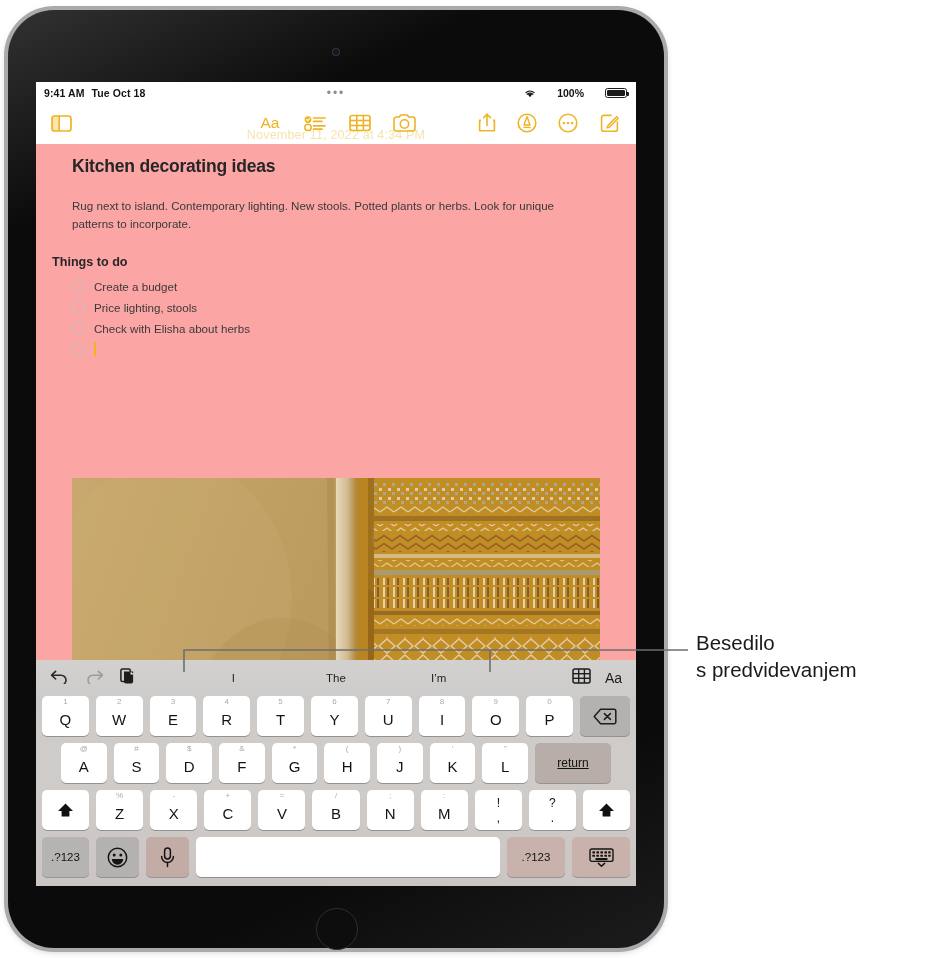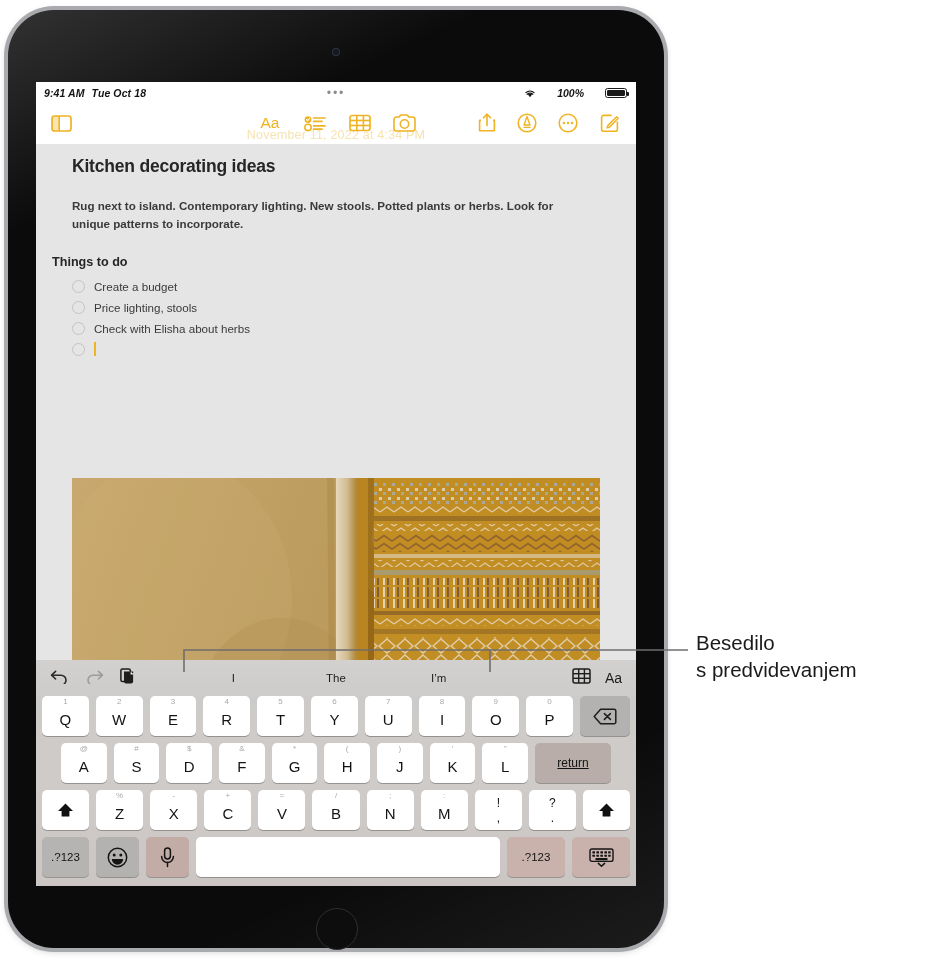--- a/index.html
+++ b/index.html
@@ -16,39 +16,39 @@
     pointer-events:none;}
   .camera{position:absolute;left:50%;top:38px;margin-left:-4px;width:8px;height:8px;border-radius:50%;
     background:#16181d;box-shadow:inset 0 0 0 1px #2d3340;}
   .home-btn{position:absolute;left:50%;top:898px;margin-left:-20px;width:40px;height:40px;border-radius:50%;
     border:1.6px solid #2e2e30;background:#0d0d0e;}
 
   
   .screen{position:absolute;left:28px;top:72px;width:600px;height:804px;background:#fff;overflow:hidden;}
 
   
-  .statusbar{position:relative;height:22px;display:flex;align-items:center;background:#fff;font-style:italic;}
+  .statusbar{position:relative;height:22px;display:flex;align-items:center;background:#fff;}
   .sb-left{position:absolute;left:8px;display:flex;align-items:center;gap:7px;font-size:10.5px;font-weight:bold;color:#141414;letter-spacing:.1px;}
   .sb-center{position:absolute;left:0;right:0;text-align:center;font-size:12px;color:#8d8d8d;letter-spacing:2px;line-height:8px;}
   .sb-right{position:absolute;right:9px;display:flex;align-items:center;gap:21px;font-size:10.5px;font-weight:bold;color:#141414;}
   .wifi{display:inline-block;width:12px;height:10px;position:relative;}
   .batt{display:inline-block;width:22px;height:10.5px;border:1.2px solid #1b1b1b;border-radius:2.6px;position:relative;box-sizing:border-box;}
   .batt:after{content:"";position:absolute;right:-3.2px;top:3px;width:1.8px;height:4px;background:#1b1b1b;border-radius:0 1px 1px 0;}
   .batt i{position:absolute;left:1px;top:1px;bottom:1px;width:17.5px;background:#1b1b1b;border-radius:1.3px;display:block;}
 
   
   .notes-toolbar{position:relative;height:40px;background:#fff;}
   .wm{position:absolute;left:0;right:0;top:24px;text-align:center;font-size:12.5px;color:#f6e3b0;letter-spacing:.2px;}
   .tb-icon{position:absolute;top:6px;height:26px;display:flex;align-items:center;justify-content:center;color:#efb323;cursor:default;}
   .tb-icon svg{display:block;}
 
   
-  .note{position:absolute;left:0;top:62px;right:0;bottom:0;background:#e5e5e5;}
+  .note{position:absolute;left:0;top:62px;right:0;bottom:0;background:#fca5a5;}
   .note-title{margin:12px 0 0 36px;font-size:17.5px;font-weight:bold;color:#262626;letter-spacing:-.2px;}
-  .note-para{margin:20px 36px 17px 36px;font-size:11.6px;line-height:1.55;color:#3a3a3a;max-width:510px;font-weight:bold;}
+  .note-para{margin:20px 36px 17px 36px;font-size:11.6px;line-height:1.55;color:#3a3a3a;max-width:510px;}
   .note-h2{margin:22px 0 7px 16px;font-size:12.6px;font-weight:bold;color:#262626;}
   .todo{display:flex;align-items:center;margin:0 0 0 36px;height:21px;}
   .circle{width:11px;height:11px;border-radius:50%;border:1.1px solid #c3c3c3;margin-right:9px;flex:0 0 auto;}
   .todo-label{font-size:11.6px;color:#3a3a3a;}
   .caret{display:inline-block;width:1.6px;height:14px;background:#efb323;}
 
   
   .photo{position:absolute;left:36px;top:334px;width:528px;height:310px;overflow:hidden;background:#c8a05a;}
   .photo svg{display:block;width:528px;height:310px;}
 

